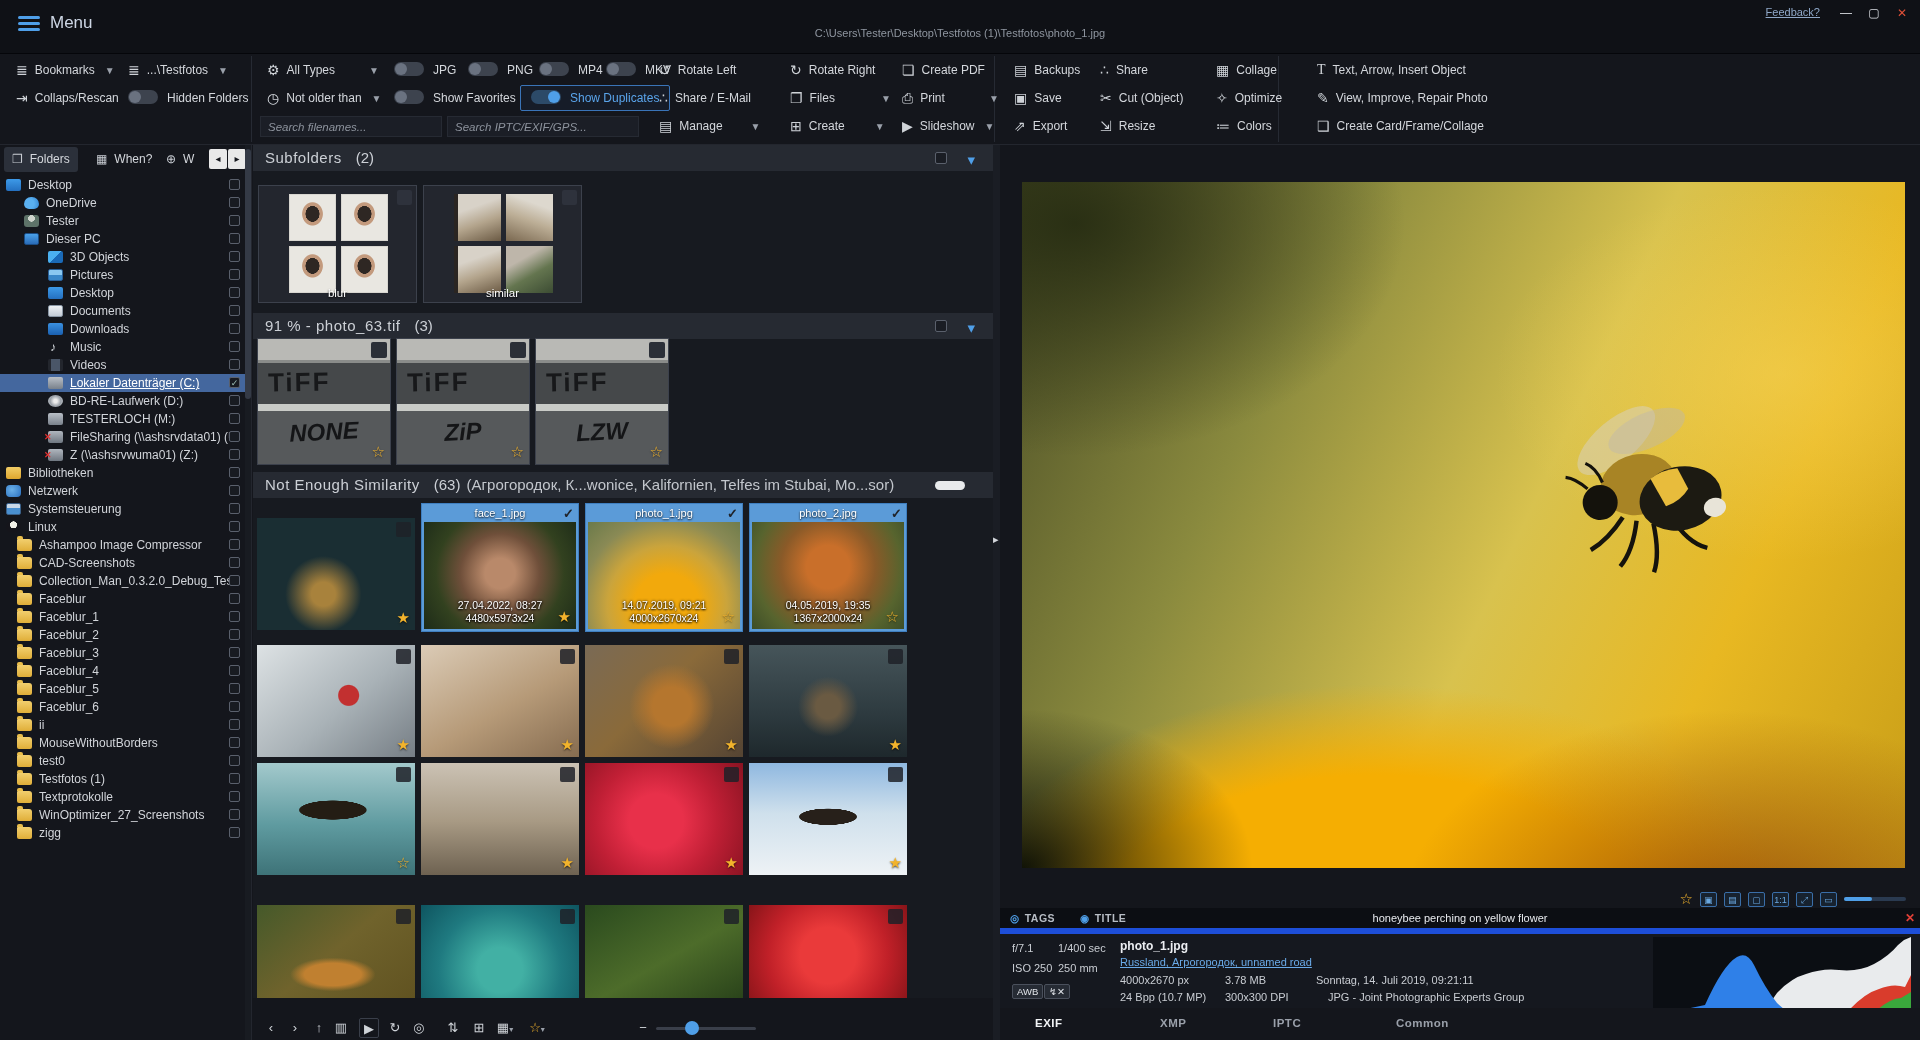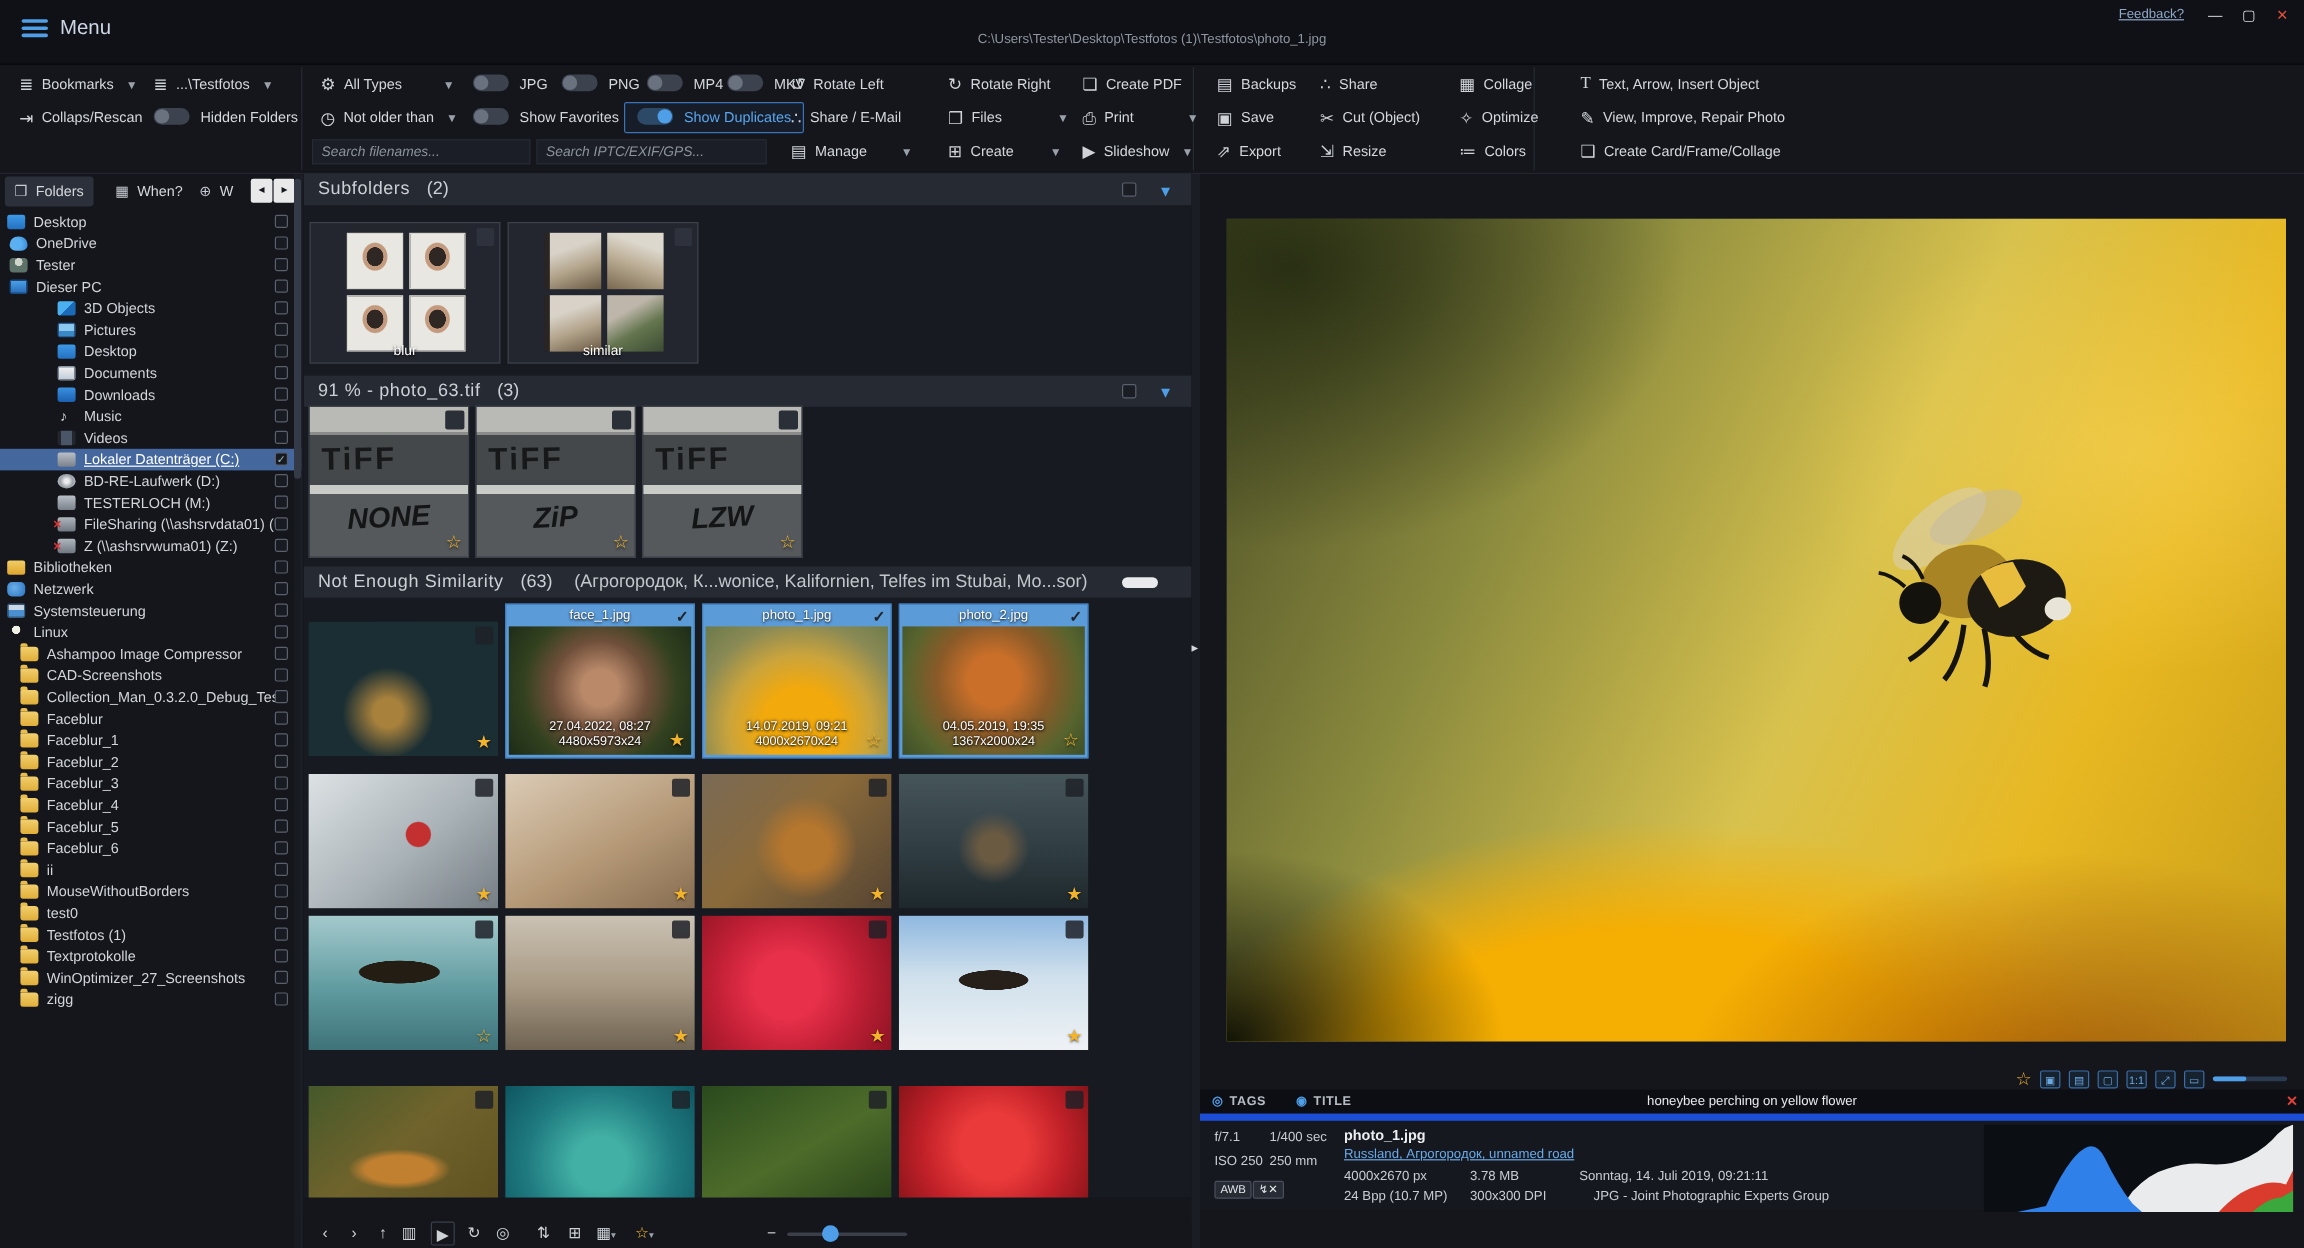--- a/index.html
+++ b/index.html
@@ -37,21 +37,21 @@
   .tabbtn { position:absolute; top:2px; height:25px; line-height:25px; color:#d4d7dc; cursor:pointer; border-radius:3px; padding:0 8px; }
   .tabbtn.active { background:#2b303a; }
   .tabic { display:inline-block; margin-right:7px; color:#c8ccd2; }
   .arrbtn { position:absolute; top:4px; width:18px; height:20px; background:#e9e9e9; color:#14161c; text-align:center; line-height:20px; font-size:10px; border-radius:2px; cursor:pointer; }
   .tree { position:absolute; left:0; top:31px; width:252px; }
   .trow { position:relative; height:18px; line-height:18px; white-space:nowrap; cursor:pointer; font-size:12px; color:#d2d5da; }
   .trow.sel { background:#44679e; }
   .trow.sel .lbl { color:#fff; text-decoration:underline; }
   .trow .lbl { vertical-align:top; }
   .ti { display:inline-block; width:15px; height:12px; margin:3px 7px 0 0; vertical-align:top; position:relative; border-radius:2px; }
-  .pa{padding-left:6px}.pb{padding-left:8px}.pc{padding-left:48px}.pd{padding-left:17px}
+  .pa{padding-left:6px}.pb{padding-left:24px}.pc{padding-left:48px}.pd{padding-left:17px}
   .cb { position:absolute; right:12px; top:3px; width:11px; height:11px; border:1px solid #5a606c; border-radius:2px; background:#181b21; text-align:center; line-height:10px; font-size:9px; color:#9ec0b6; }
   .sb-track { position:absolute; right:0; top:0; width:6px; height:895px; background:#181b21; }
   .sb-thumb { position:absolute; right:0; top:4px; width:6px; height:250px; background:#343a46; border-radius:3px; }
 
   
   .i-desktop{background:linear-gradient(#3d9ae8,#2470c0)}
   .i-cloud{background:radial-gradient(circle at 35% 55%,#5ab0f0 40%,#2e80d0);border-radius:7px 7px 5px 5px}
   .i-user{background:radial-gradient(circle at 50% 28%,#cfd4cd 28%,#5d7268 30% 100%);border-radius:3px}
   .i-pc{background:linear-gradient(#4aa0e8,#2a6cb8);border:1px solid #1b4d85}
   .i-cube{background:linear-gradient(135deg,#4ab0f0 50%,#1a6ab8 50%)}
@@ -69,21 +69,21 @@
   .i-control{background:linear-gradient(#c9d8e7 42%,#4a90d0 42%);border:1px solid #3a6088}
   .i-linux{background:radial-gradient(circle at 50% 32%,#f2f2e8 30%,#15151b 33%);border-radius:45%}
   .i-folder{background:linear-gradient(#f2cf6e,#e0ae38);border-radius:1px 3px 2px 2px}
   .i-folder::before{content:"";position:absolute;top:-3px;left:0;width:6px;height:3px;background:#e9bd4b;border-radius:2px 2px 0 0}
 
   
   .browser { position:absolute; left:253px; top:145px; width:740px; height:853px; background:#171a20; overflow:hidden; }
   .shead { position:absolute; left:0; width:740px; height:26px; background:#262a32; color:#ccd0d6; font-size:15px; line-height:26px; }
   .shead .t { margin-left:12px; letter-spacing:.5px; }
   .shead .cnt { margin-left:14px; }
-  .shead .loc { margin-left:14px; color:#c2c6cc; }
+  .shead .loc { margin-left:2px; color:#c2c6cc; }
   .shead .hcb { position:absolute; right:46px; top:7px; width:12px; height:12px; border:1px solid #5a606c; background:#1a1d24; border-radius:2px; }
   .shead .hch { position:absolute; right:18px; top:2px; color:#4f9fe8; font-size:15px; }
   .hpill { position:absolute; right:28px; top:9px; width:30px; height:9px; background:#e8eaec; border-radius:5px; }
 
   .ftile { position:absolute; width:159px; height:118px; background:#23262e; border:1px solid #3c414c; }
   .ftile .mini { position:absolute; width:47px; height:47px; }
   .ftile .flabel { position:absolute; left:0; right:0; bottom:3px; text-align:center; color:#fff; font-size:11.5px; text-shadow:0 1px 2px #000; }
   .ftile .cbx { position:absolute; right:4px; top:4px; width:15px; height:15px; background:#2e323c; border:1px solid #50556200; border-radius:2px; }
   .m-face{background:radial-gradient(ellipse 40% 45% at 50% 42%,#2e2723 0 38%,#c39a7d 40% 55%,#e9e7e1 60%);border:1px solid #d8d6d0}
   .m-room1{background:linear-gradient(160deg,#d8d2c8 30%,#b3a48c 60%,#6b5a44);border-left:4px solid #2a2522}
@@ -726,14 +726,24 @@
 
       <svg class="hist" viewBox="0 0 258 73">
         <rect x="0" y="0" width="258" height="73" fill="#0b0e13"></rect>
         <path d="M112,73 L124,56 Q138,41 153,37 Q170,31 186,33 Q206,35 221,27 Q236,19 245,8 L251,3 L258,0 L258,73 Z" fill="#e9ebed"></path>
         <path d="M196,73 Q212,56 226,52 Q240,46 252,50 L258,38 L258,73 Z" fill="#d93c2c"></path>
         <path d="M224,73 Q238,61 248,61 L258,55 L258,73 Z" fill="#3aa83c"></path>
         <path d="M28,73 L52,68 Q70,28 84,20 Q94,14 101,28 Q112,51 124,66 L132,73 Z" fill="#2f80e8"></path>
       </svg>
     </div>
 
+    <div class="vtabs">
+
+        <span class="vtab vtpos active" style="left: 35px;"><span>EXIF</span></span>
+
+        <span class="vtab vtpos" style="left: 160px;"><span>XMP</span></span>
+
+        <span class="vtab vtpos" style="left: 273px;"><span>IPTC</span></span>
+
+        <span class="vtab vtpos" style="left: 396px;"><span>Common</span></span>
+      </div>
   </div>
 </div>
 
 </body></html>

